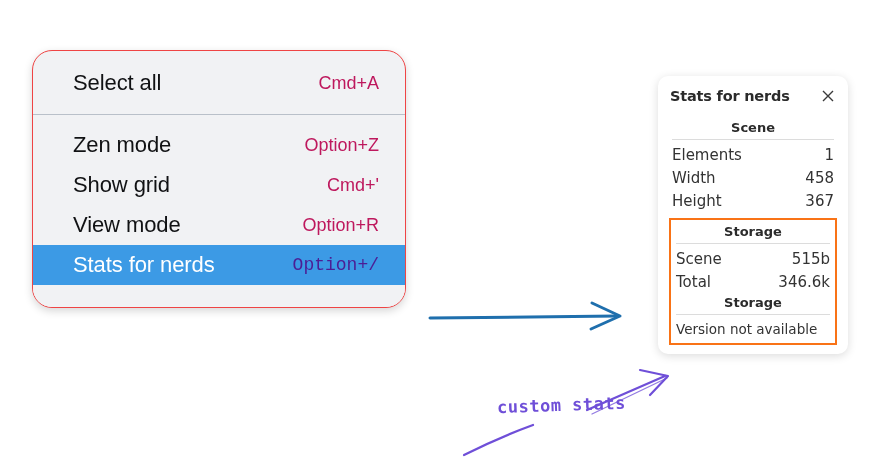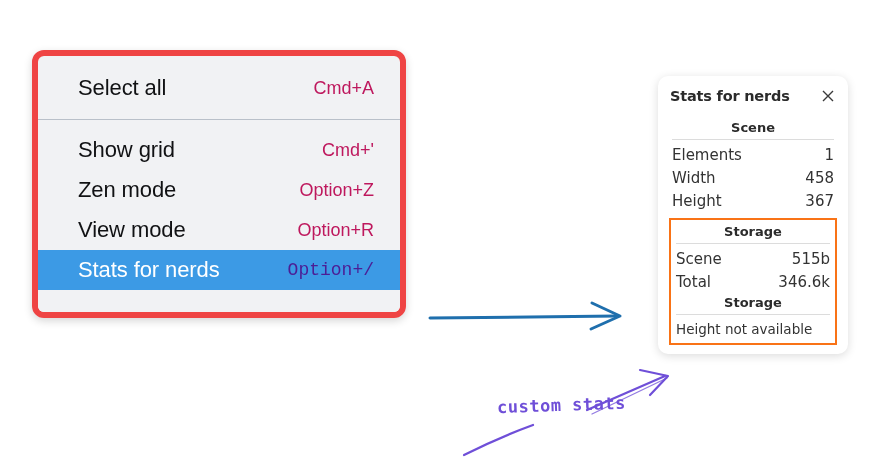--- a/index.html
+++ b/index.html
@@ -22,22 +22,22 @@
     height: 461px;
   }
 
   
   .context-menu {
     position: absolute;
     left: 32px;
     top: 50px;
     width: 374px;
     background: #f1f2f4;
-    border: 6px solid #ef4444;
-    border-radius: 12px;
+    border: 1px solid #ef4444;
+    border-radius: 20px;
     box-shadow: 0 3px 9px rgba(0,0,0,0.16);
     overflow: hidden;
     box-sizing: border-box;
   }
   .menu-section {
     padding: 10px 0 10px 0;
   }
   .menu-section.first {
     padding-top: 12px;
     padding-bottom: 11px;
@@ -171,26 +171,26 @@
 
     <div class="menu-section first">
       <div class="menu-item">
         <span class="label">Select all</span>
         <span class="shortcut">Cmd+A</span>
       </div>
     </div>
 
     <div class="menu-section second">
       <div class="menu-item">
+        <span class="label">Zen mode</span>
+        <span class="shortcut">Option+Z</span>
+      </div>
+      <div class="menu-item">
         <span class="label">Show grid</span>
         <span class="shortcut">Cmd+'</span>
-      </div>
-      <div class="menu-item">
-        <span class="label">Zen mode</span>
-        <span class="shortcut">Option+Z</span>
       </div>
       <div class="menu-item">
         <span class="label">View mode</span>
         <span class="shortcut">Option+R</span>
       </div>
       <div class="menu-item selected">
         <span class="label">Stats for nerds</span>
         <span class="shortcut">Option+/</span>
       </div>
     </div>
@@ -233,21 +233,21 @@
         <span class="v">515b</span>
       </div>
       <div class="stat-row">
         <span class="k">Total</span>
         <span class="v">346.6k</span>
       </div>
 
       <div class="stats-section-title">Storage</div>
       <div class="rule"></div>
 
-      <div class="single-line">Height not available</div>
+      <div class="single-line">Version not available</div>
     </div>
   </div>
 
   <svg class="annotation-layer" viewBox="0 0 873 461">
 
     <g>
       <path d="M430 318 L617 316" stroke="#1f6fad" stroke-width="3" fill="none" stroke-linecap="round"></path>
       <path d="M592 303 L620 316 L591 329" stroke="#1f6fad" stroke-width="3" fill="none" stroke-linecap="round" stroke-linejoin="round"></path>
     </g>
 

